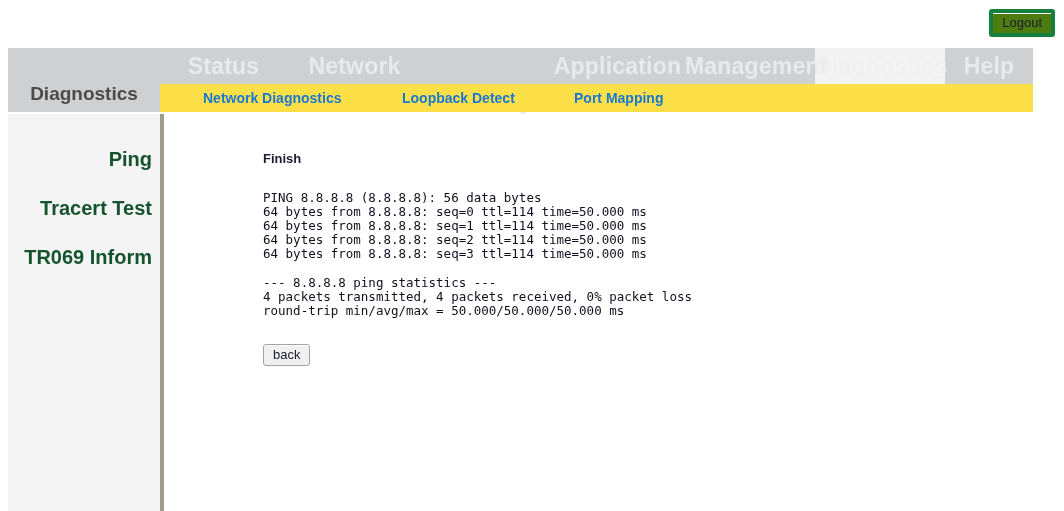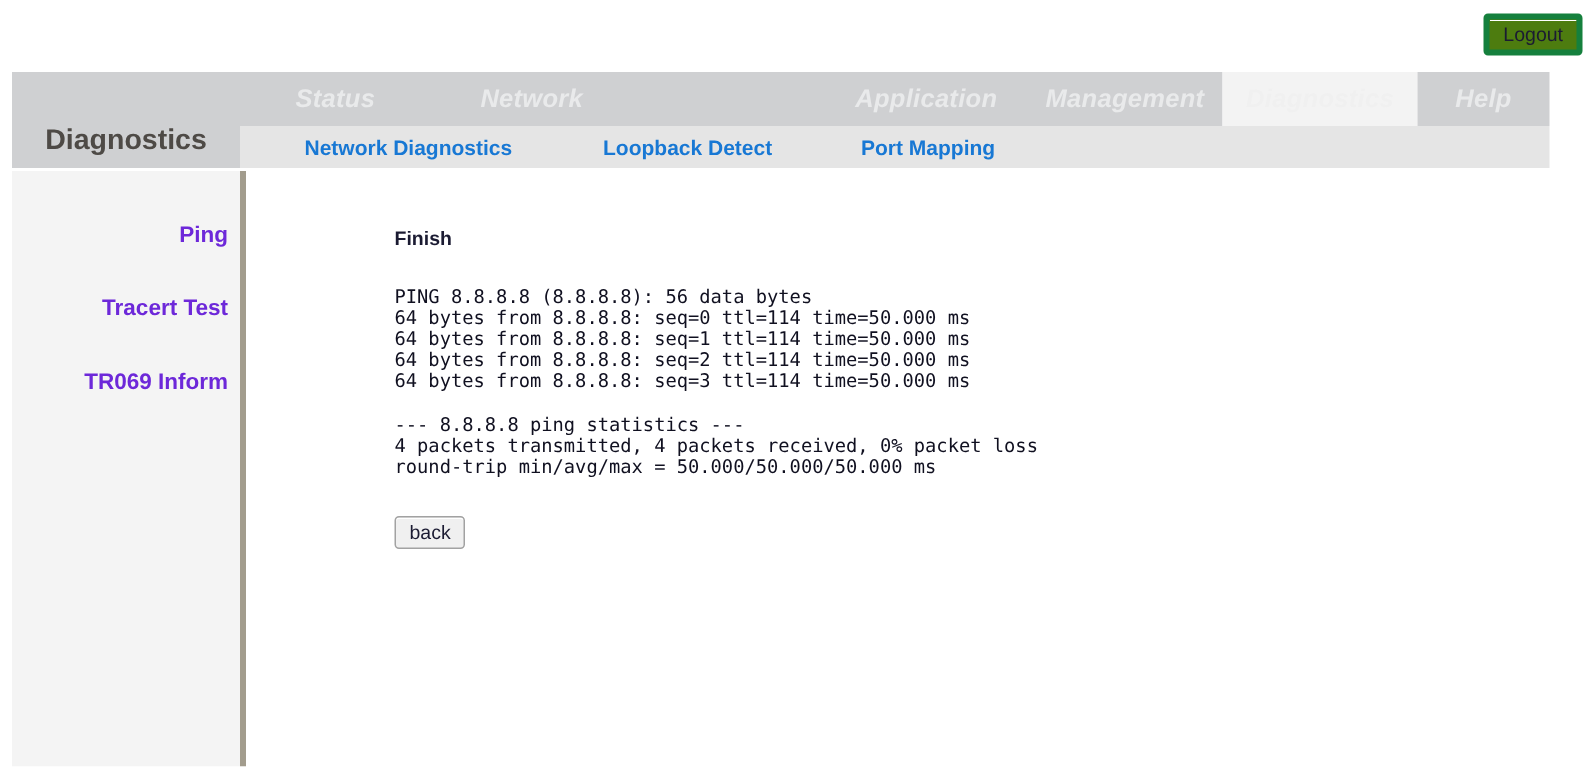--- a/index.html
+++ b/index.html
@@ -59,28 +59,27 @@
   }
   .nav-seg-main  { left: 160px;  width: 655px; }
   .nav-seg-active{ left: 815px;  width: 130px; background: #f3f3f3; }
   .nav-seg-help  { left: 945px;  width: 88px;  }
 
   .nav-item {
     position: absolute;
     top: 0;
     height: 36px;
     line-height: 36px;
-    font-size: 17px;
+    font-size: 23px;
     font-weight: bold;
     color: #e9eaeb;
     text-align: center;
     cursor: pointer;
     white-space: nowrap;
     letter-spacing: .2px;
-    font-style: italic;
   }
   .nav-item.faded { color: #f0f0f0; }
 
   
   .page-title-box {
     position: absolute;
     left: 8px;
     top: 48px;
     width: 152px;
     height: 64px;
@@ -99,21 +98,21 @@
     line-height: 22px;
   }
 
   
   .subnav {
     position: absolute;
     left: 160px;
     top: 84px;
     width: 873px;
     height: 28px;
-    background: #e5e5e5;
+    background: #fde047;
   }
   .subnav-item {
     position: absolute;
     top: 0;
     height: 28px;
     line-height: 28px;
     font-size: 14px;
     font-weight: bold;
     color: #1878d4;
     cursor: pointer;
@@ -127,23 +126,23 @@
     top: 114px;
     width: 152px;
     height: 397px;
     background: #f4f4f4;
     border-right: 4px solid #a29c8d;
     box-sizing: content-box;
   }
   .side-item {
     position: absolute;
     right: 8px;
-    font-size: 15px;
-    font-weight: bold;
-    color: #6d28d9;
+    font-size: 20px;
+    font-weight: bold;
+    color: #14532d;
     cursor: pointer;
     white-space: nowrap;
     text-align: right;
   }
 
   .content {
     position: absolute;
     left: 164px;
     top: 114px;
     width: 900px;

